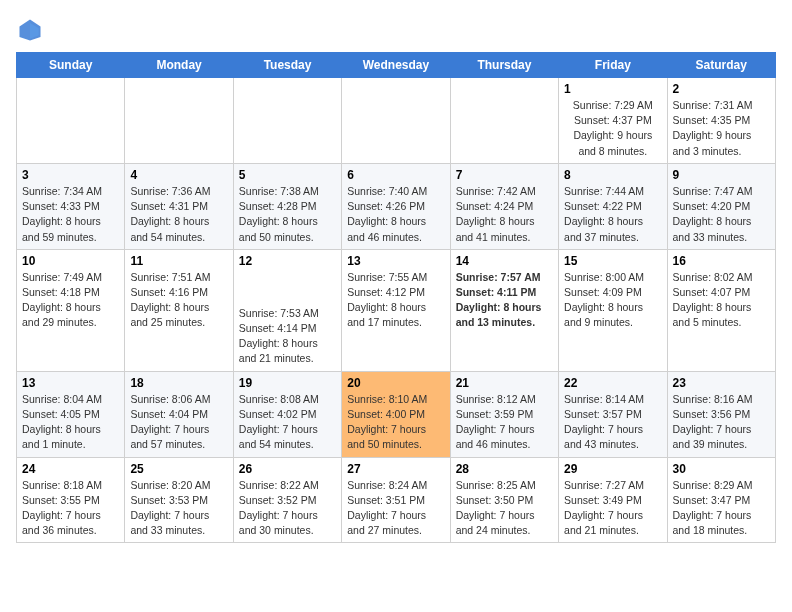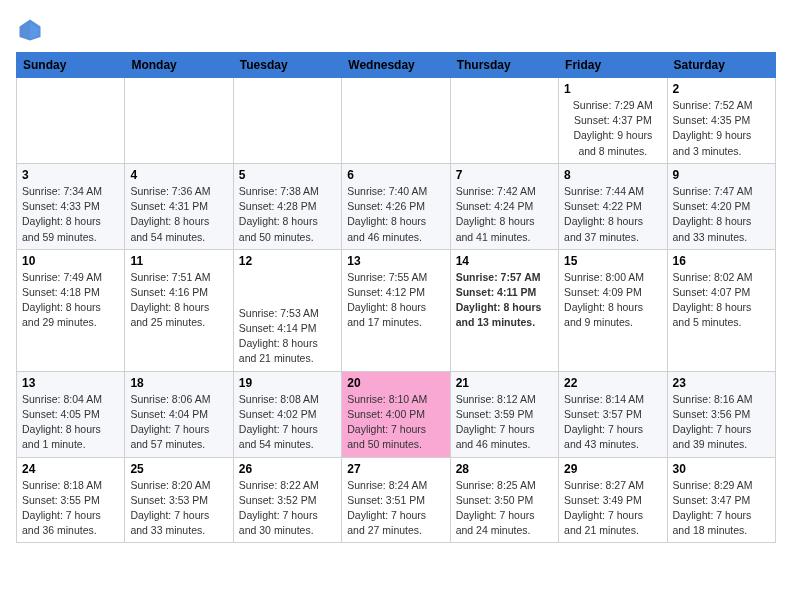--- a/index.html
+++ b/index.html
@@ -52,23 +52,23 @@
       font-size: 14px;
       color: #555;
     }
     .calendar {
       width: 100%;
       border-collapse: collapse;
       font-size: 11px;
     }
     .calendar th {
       background: #3a7bd5;
-      color: #000000;
+      color: #ffffff;
       padding: 5px 6px;
-      text-align: left;
+      text-align: center;
       font-size: 12px;
       font-weight: bold;
       border: 1px solid #3a7bd5;
     }
     .calendar td {
       vertical-align: top;
       padding: 4px 5px;
       border: 1px solid #d0d0d0;
       width: calc(100% / 7);
       min-height: 80px;
@@ -136,21 +136,21 @@
         <td class="empty-cell"></td>
         <td>
           <span class="day-num">1</span>
           <div class="day-info" style="white-space: pre-line; text-align: center;">Sunrise: 7:29 AM
 Sunset: 4:37 PM
 Daylight: 9 hours
 and 8 minutes.</div>
         </td>
         <td>
           <span class="day-num">2</span>
-          <div class="day-info" style="white-space: pre-line;">Sunrise: 7:52 AM
+          <div class="day-info" style="white-space: pre-line;">Sunrise: 7:31 AM
 Sunset: 4:35 PM
 Daylight: 9 hours
 and 3 minutes.</div>
         </td>
       </tr>
       <tr>
         <td style="background: rgb(245, 247, 250);">
           <span class="day-num">3</span>
           <div class="day-info" style="white-space: pre-line;">Sunrise: 7:34 AM
 Sunset: 4:33 PM
@@ -266,21 +266,21 @@
 Daylight: 7 hours
 and 57 minutes.</div>
         </td>
         <td style="background: rgb(245, 247, 250);">
           <span class="day-num">19</span>
           <div class="day-info" style="white-space: pre-line;">Sunrise: 8:08 AM
 Sunset: 4:02 PM
 Daylight: 7 hours
 and 54 minutes.</div>
         </td>
-        <td style="background: #f9a8d4;">
+        <td style="background: #fdba74;">
           <span class="day-num">20</span>
           <div class="day-info" style="white-space: pre-line;">Sunrise: 8:10 AM
 Sunset: 4:00 PM
 Daylight: 7 hours
 and 50 minutes.</div>
         </td>
         <td style="background: rgb(245, 247, 250);">
           <span class="day-num">21</span>
           <div class="day-info" style="white-space: pre-line;">Sunrise: 8:12 AM
 Sunset: 3:59 PM
@@ -333,21 +333,21 @@
         </td>
         <td>
           <span class="day-num">28</span>
           <div class="day-info" style="white-space: pre-line;">Sunrise: 8:25 AM
 Sunset: 3:50 PM
 Daylight: 7 hours
 and 24 minutes.</div>
         </td>
         <td>
           <span class="day-num">29</span>
-          <div class="day-info" style="white-space: pre-line;">Sunrise: 8:27 AM
+          <div class="day-info" style="white-space: pre-line;">Sunrise: 7:27 AM
 Sunset: 3:49 PM
 Daylight: 7 hours
 and 21 minutes.</div>
         </td>
         <td>
           <span class="day-num">30</span>
           <div class="day-info" style="white-space: pre-line;">Sunrise: 8:29 AM
 Sunset: 3:47 PM
 Daylight: 7 hours
 and 18 minutes.</div>

